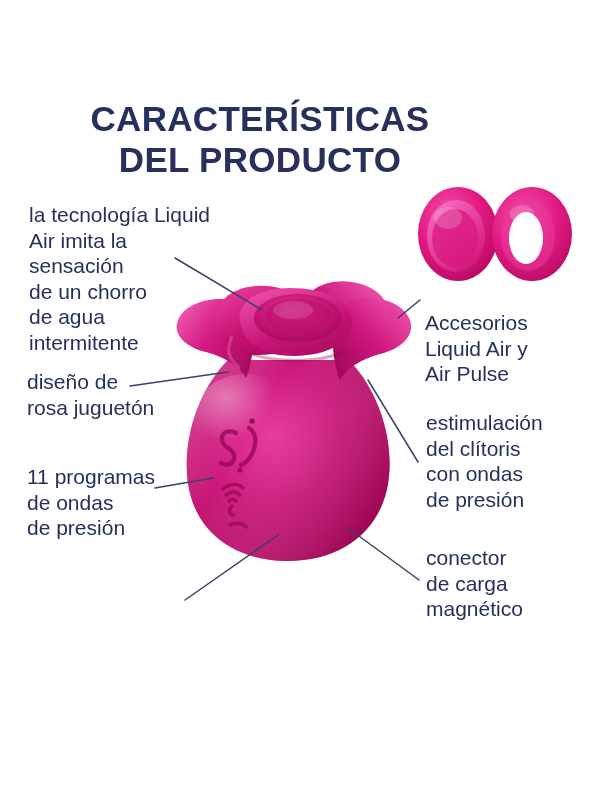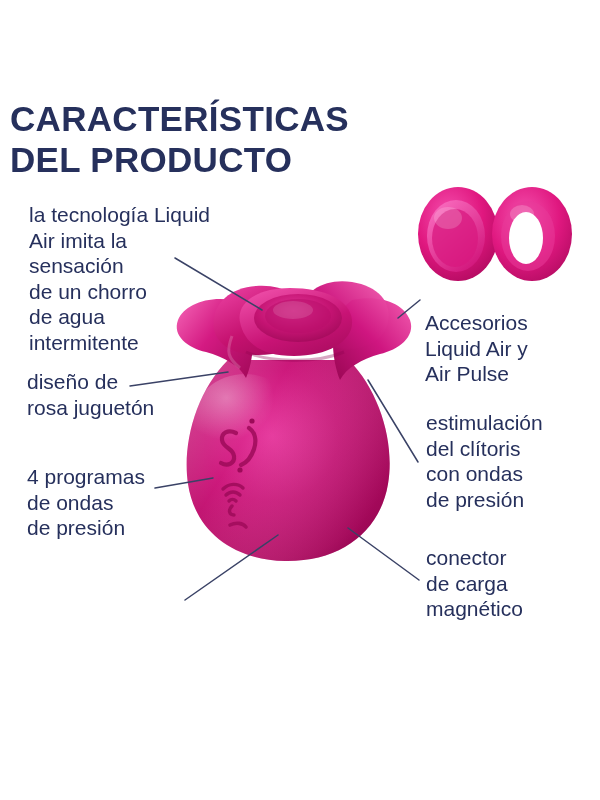--- a/index.html
+++ b/index.html
@@ -13,22 +13,23 @@
     height: 800px;
     background: #ffffff;
     overflow: hidden;
     font-family: "Liberation Sans", sans-serif;
   }
 
   
   #title-block {
     position: absolute;
     top: 98px;
-    left: 10px;
+    left: 4px;
     width: 512px;
+    text-align: center;
   }
   .title-line {
     font-family: "Liberation Sans", sans-serif;
     font-weight: bold;
     font-size: 35px;
     line-height: 41px;
     letter-spacing: 0.3px;
     color: #26305c;
     white-space: nowrap;
   }
@@ -238,21 +239,21 @@
 
   <div class="callout" id="callout-liquid-air">la tecnología Liquid
 Air imita la sensación
 de un chorro
 de agua
 intermitente</div>
 
   <div class="callout" id="callout-rose-design">diseño de
 rosa juguetón</div>
 
-  <div class="callout" id="callout-programs">4 programas
+  <div class="callout" id="callout-programs">11 programas
 de ondas
 de presión</div>
 
 
   <div class="callout" id="callout-accessories">Accesorios
 Liquid Air y
 Air Pulse</div>
 
   <div class="callout" id="callout-clitoris">estimulación
 del clítoris

